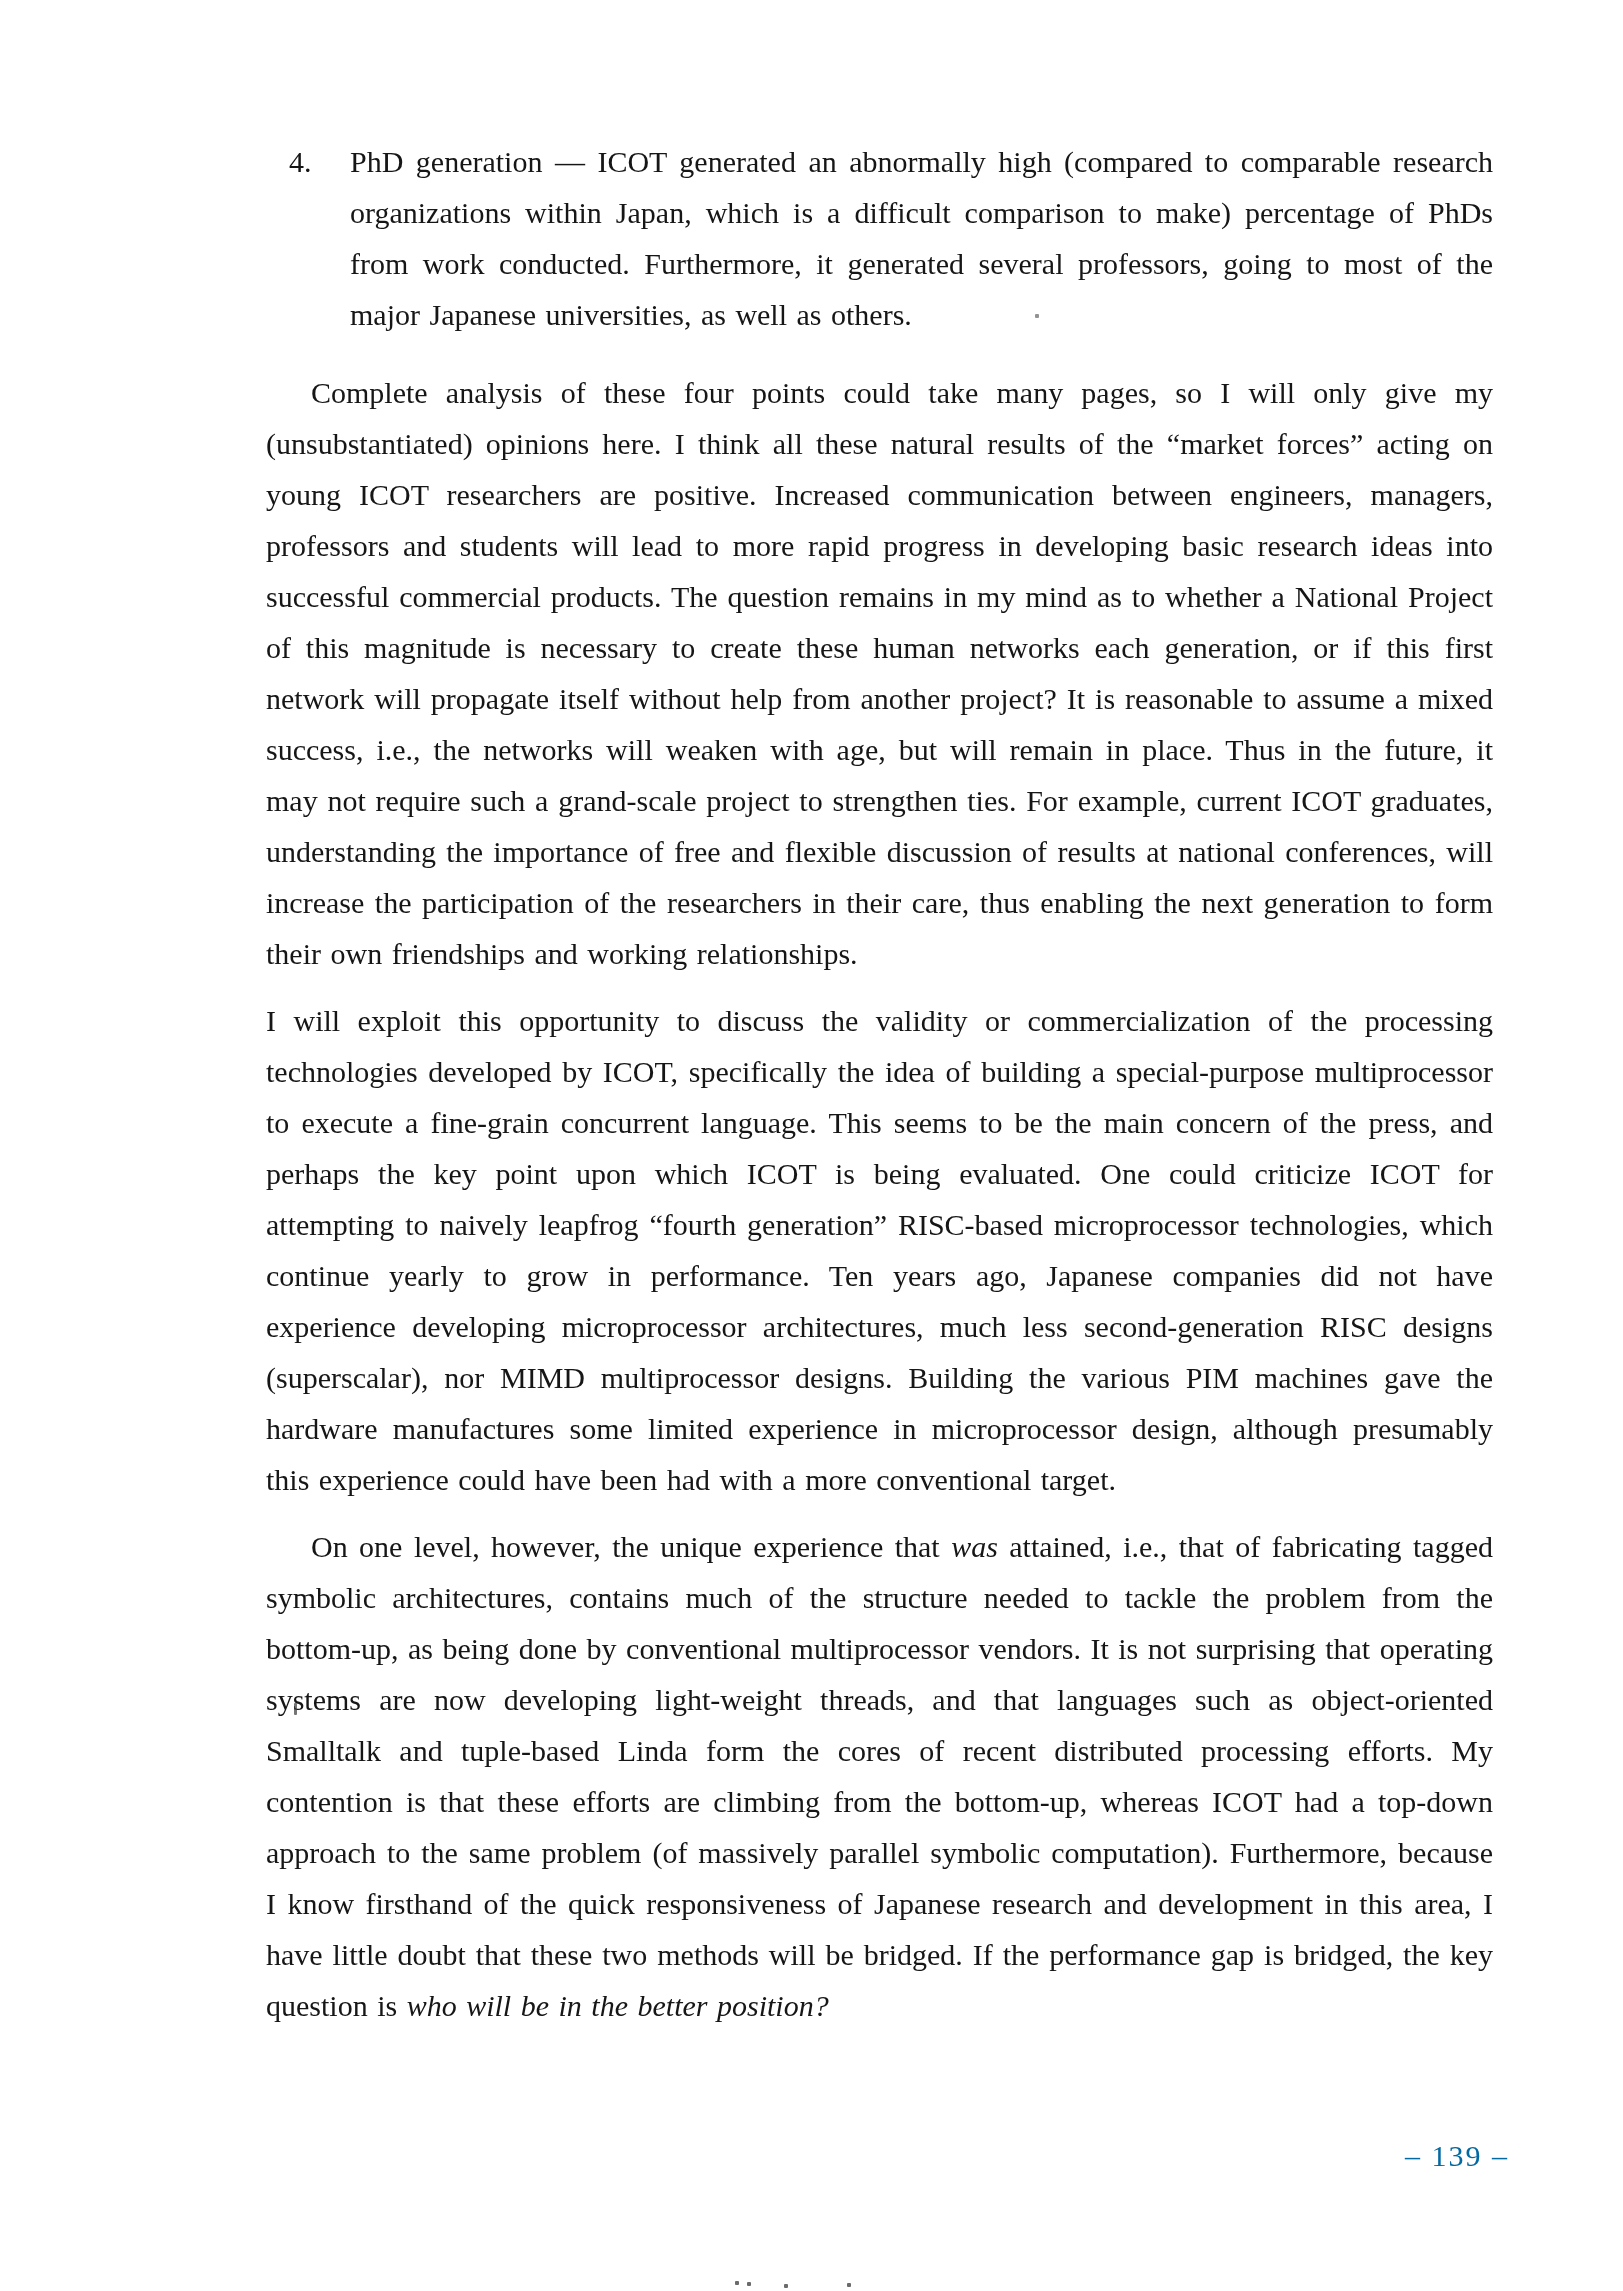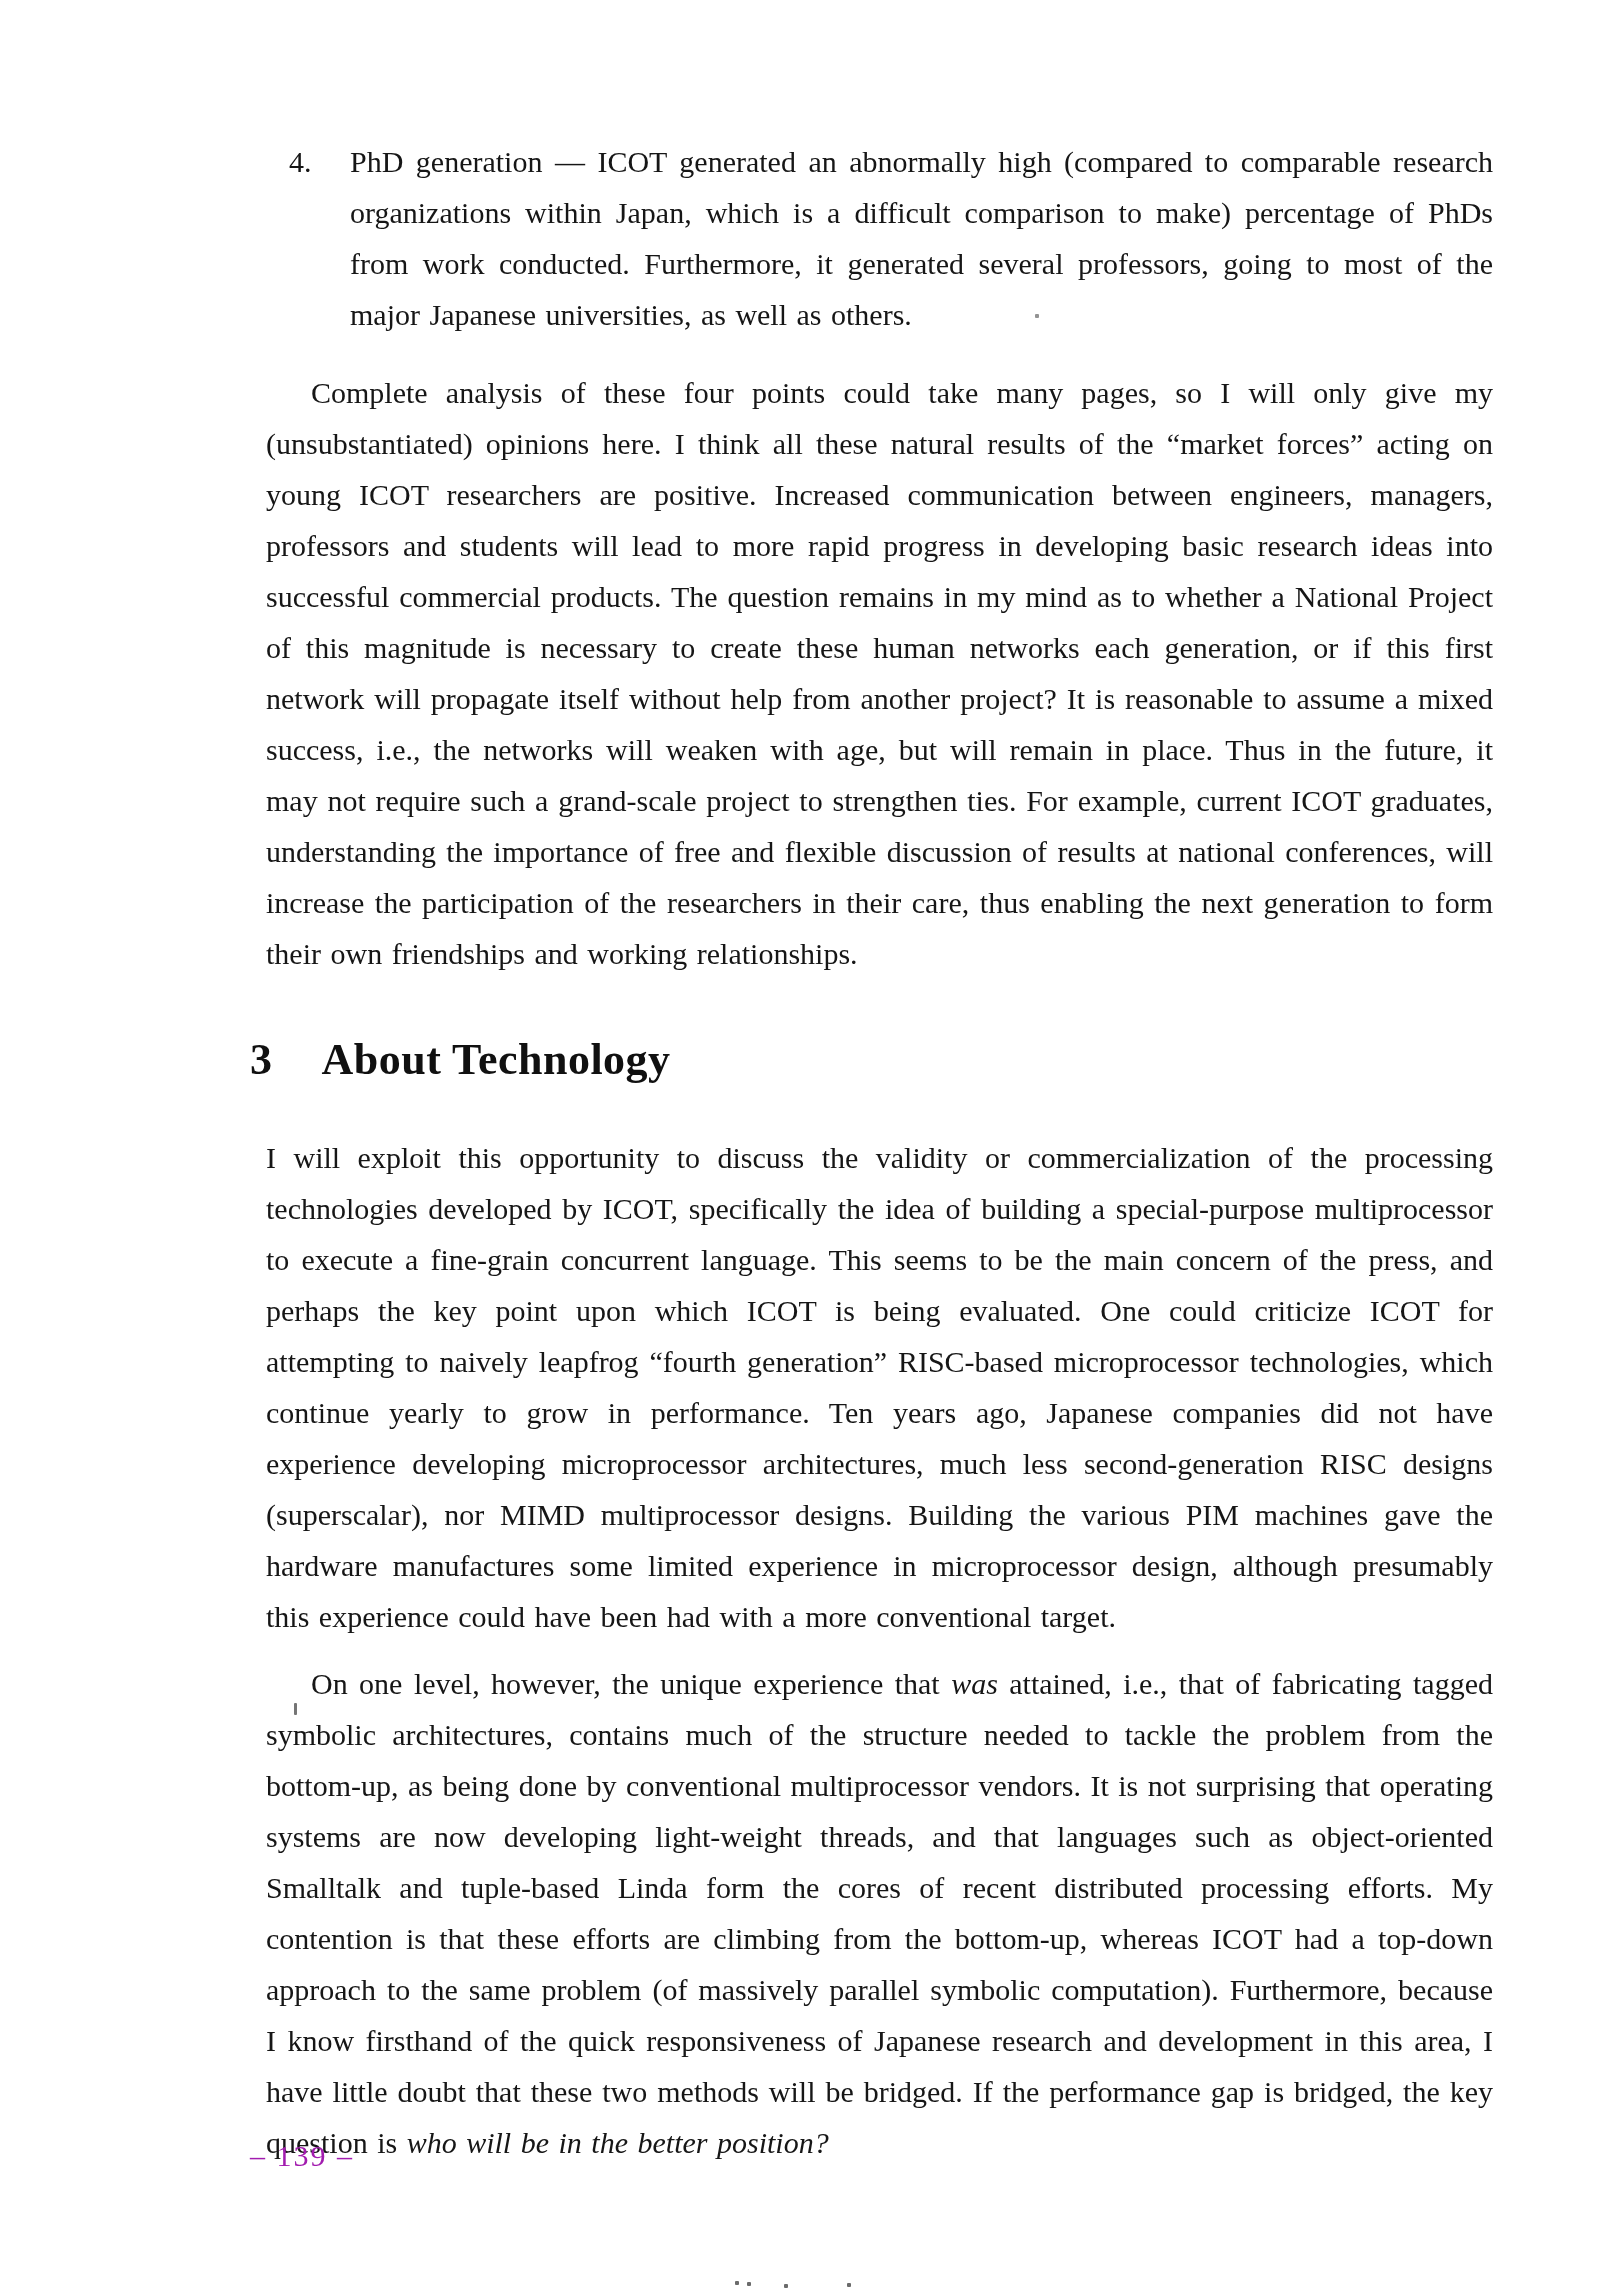--- a/index.html
+++ b/index.html
@@ -41,24 +41,24 @@
     font-weight:bold;
     margin:55px 0 47px 0;
     letter-spacing:0.5px;
     color:#101010;
   }
   h2.section .sec-no{ display:inline-block; margin-right:49px; }
   .pageno{
     position:absolute;
     left:250px; top:2139px;
     width:1259px;
-    text-align:left;
+    text-align:right;
     font-size:30px;
     letter-spacing:2px;
-    color:#a21caf;
+    color:#0369a1;
   }
   .artifact{
     position:absolute;
     background:#3a3a3a;
     border-radius:1px;
   }
   .speck-row{ width:3.9px; height:3.9px; opacity:.75; }
   .dot-after-line{ width:3.9px; height:3.9px; opacity:.55; }
   .tick-mark{ width:2.9px; height:11.8px; opacity:.7; }
 </style>
@@ -67,23 +67,20 @@
 
 <div class="content">
 
   <div class="list-item">
     <span class="item-no">4.</span>
     <p class="body"><span>PhD generation — ICOT generated an abnormally high (compared to comparable research organizations within Japan, which is a difficult comparison to make) percentage of PhDs from work conducted. Furthermore, it generated several professors, going to most of the major Japanese universities, as well as others.</span></p>
   </div>
 
   <p class="body indent"><span>Complete analysis of these four points could take many pages, so I will only give my (unsubstantiated) opinions here. I think all these natural results of the “market forces” acting on young ICOT researchers are positive. Increased communication between engineers, managers, professors and students will lead to more rapid progress in developing basic research ideas into successful commercial products. The question remains in my mind as to whether a National Project of this magnitude is necessary to create these human networks each generation, or if this first network will propagate itself without help from another project? It is reasonable to assume a mixed success, i.e., the networks will weaken with age, but will remain in place. Thus in the future, it may not require such a grand-scale project to strengthen ties. For example, current ICOT graduates, understanding the importance of free and flexible discussion of results at national conferences, will increase the participation of the researchers in their care, thus enabling the next generation to form their own friendships and working relationships.</span></p>
 
-  <h2 class="section">
-    <span class="sec-no">3</span><span>About Technology</span>
-  </h2>
 
   <p class="body"><span>I will exploit this opportunity to discuss the validity or commercialization of the processing technologies developed by ICOT, specifically the idea of building a special-purpose multiprocessor to execute a fine-grain concurrent language. This seems to be the main concern of the press, and perhaps the key point upon which ICOT is being evaluated. One could criticize ICOT for attempting to naively leapfrog “fourth generation” RISC-based microprocessor technologies, which continue yearly to grow in performance. Ten years ago, Japanese companies did not have experience developing microprocessor architectures, much less second-generation RISC designs (superscalar), nor MIMD multiprocessor designs. Building the various PIM machines gave the hardware manufactures some limited experience in microprocessor design, although presumably this experience could have been had with a more conventional target.</span></p>
 
   <p class="body indent"><span>On one level, however, the unique experience that </span><span class="it">was</span><span> attained, i.e., that of fabricating tagged symbolic architectures, contains much of the structure needed to tackle the problem from the bottom-up, as being done by conventional multiprocessor vendors. It is not surprising that operating systems are now developing light-weight threads, and that languages such as object-oriented Smalltalk and tuple-based Linda form the cores of recent distributed processing efforts. My contention is that these efforts are climbing from the bottom-up, whereas ICOT had a top-down approach to the same problem (of massively parallel symbolic computation). Furthermore, because I know firsthand of the quick responsiveness of Japanese research and development in this area, I have little doubt that these two methods will be bridged. If the performance gap is bridged, the key question is </span><span class="it">who will be in the better position?</span></p>
 
 </div>
 
 <div class="pageno">– 139 –</div>
 
 <div class="artifact dot-after-line" style="left:1035px; top:314px;"></div>

